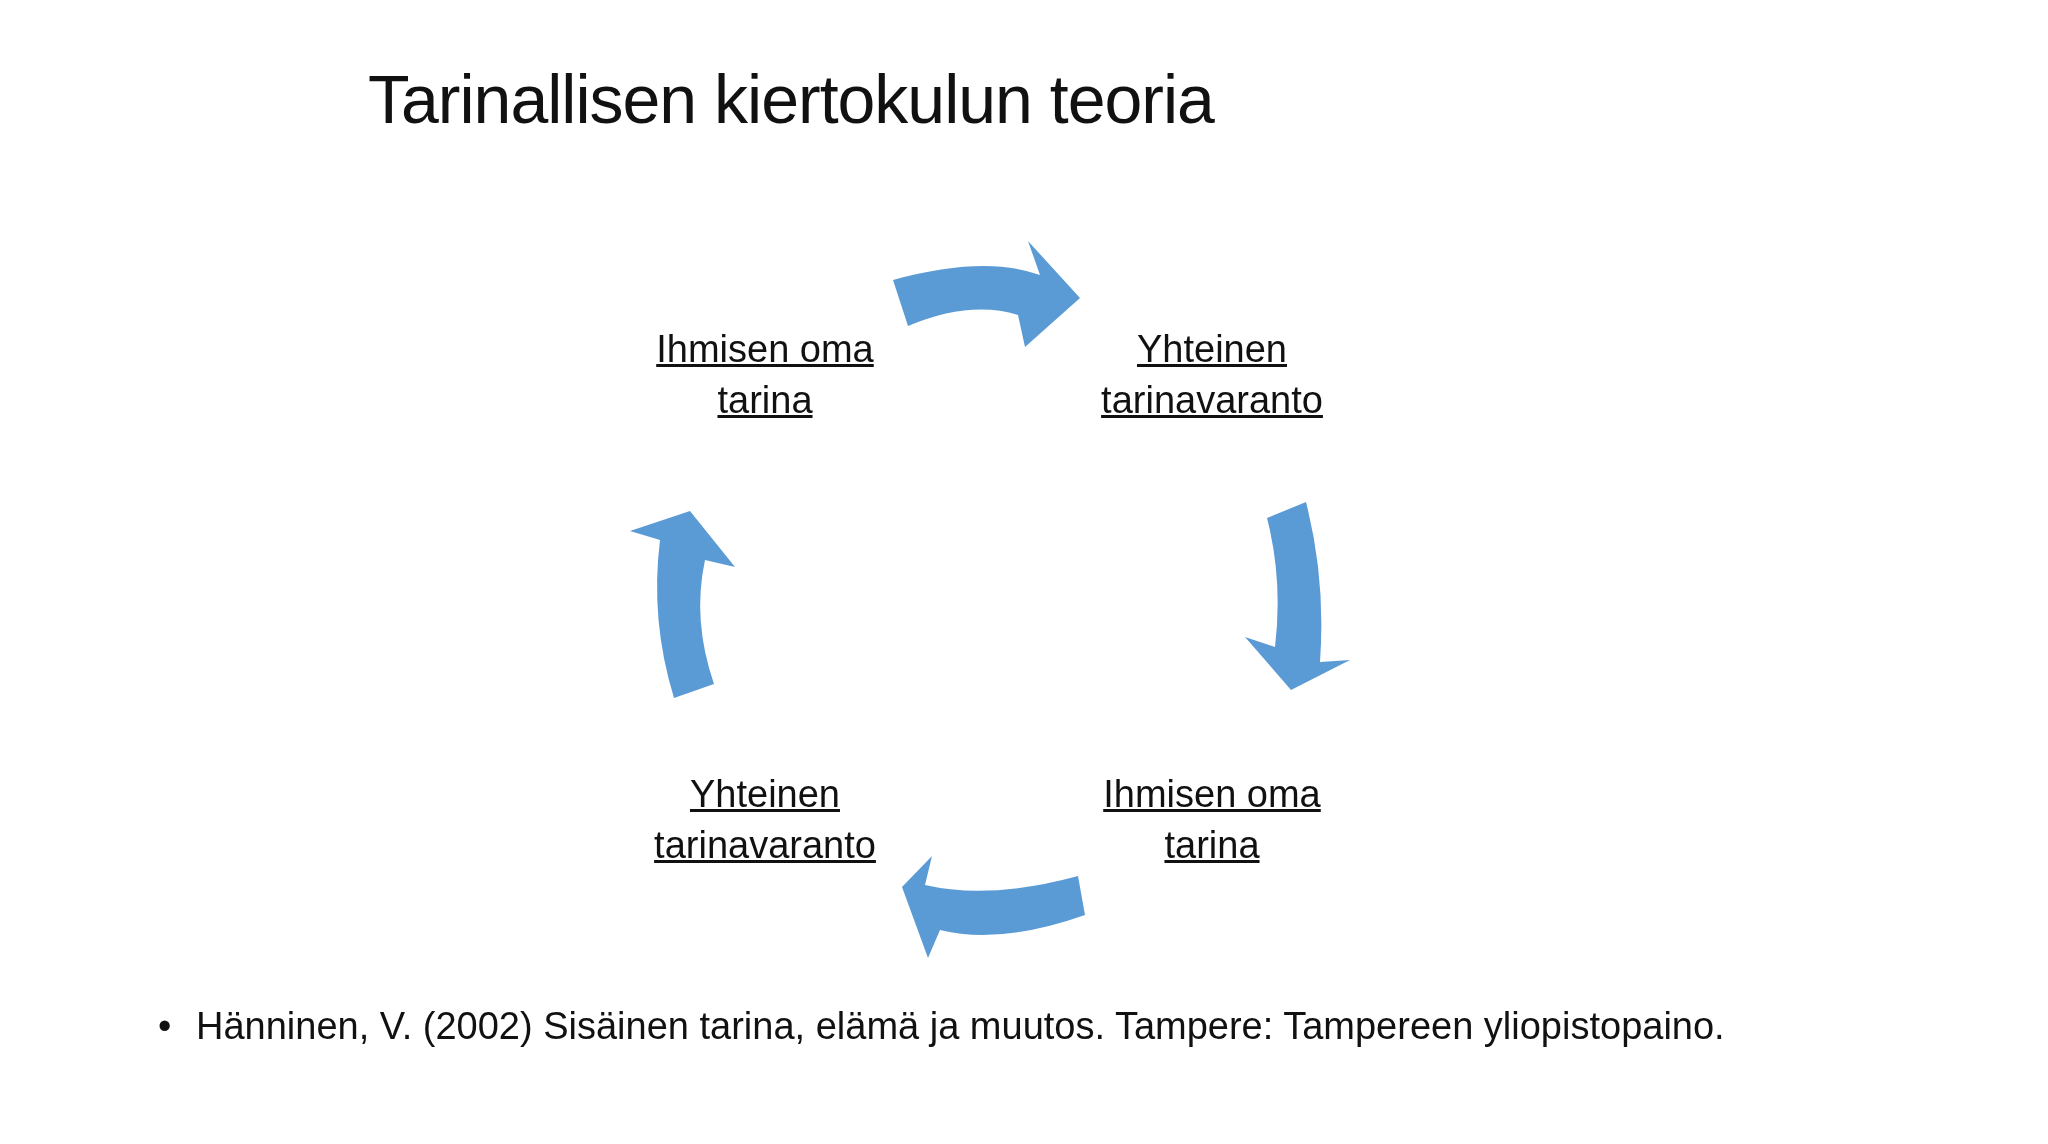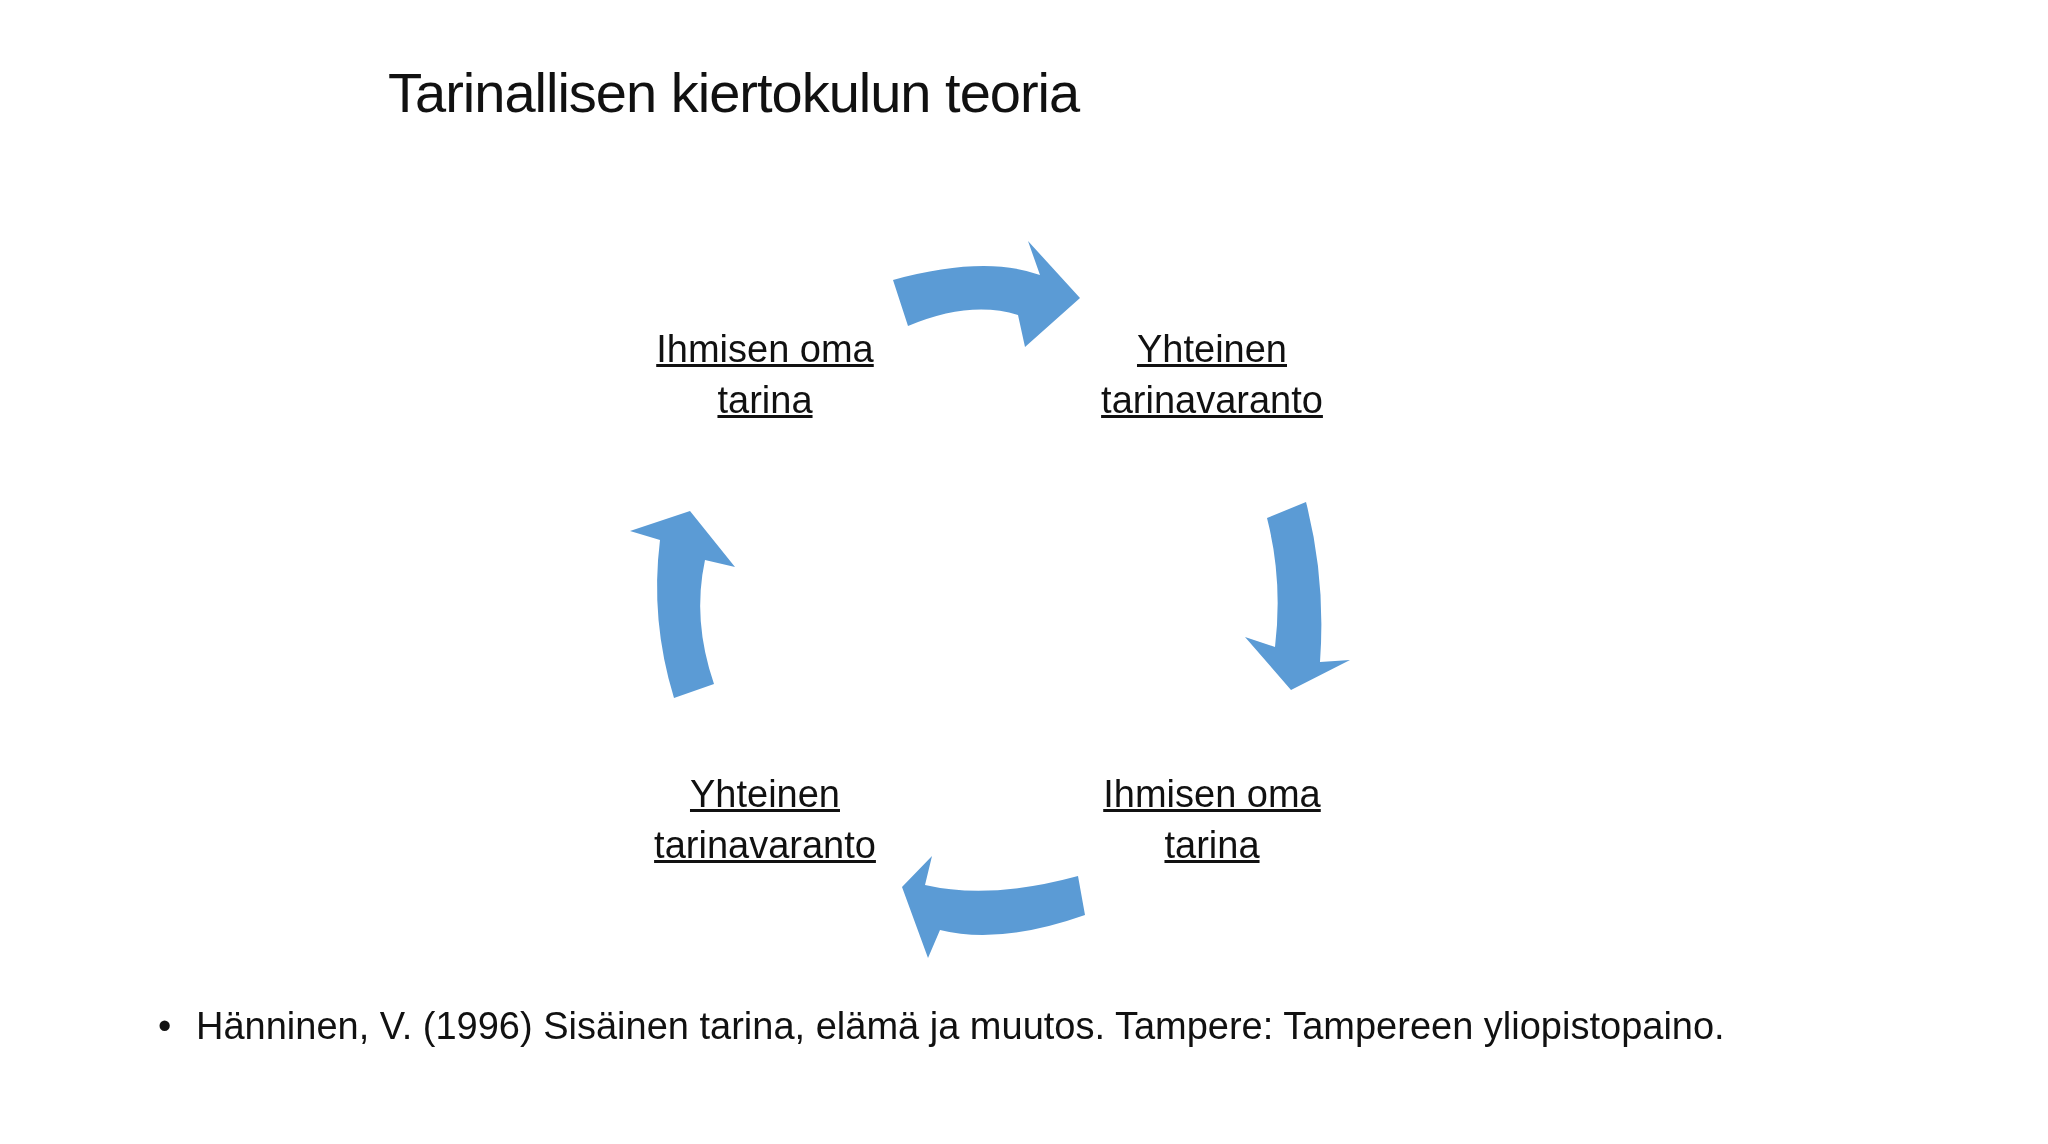--- a/index.html
+++ b/index.html
@@ -1,17 +1,17 @@
 <!DOCTYPE html>
 <html><head>
 <meta charset="utf-8">
 <style>
   html,body{margin:0;padding:0;background:#ffffff;}
   body{width:2048px;height:1144px;position:relative;overflow:hidden;font-family:"Liberation Sans","DejaVu Sans",sans-serif;color:#111;}
-  .title{position:absolute;left:388px;top:60px;font-size:56px;font-weight:400;letter-spacing:-1px;white-space:nowrap;color:#111;}
+  .title{position:absolute;left:368px;top:60px;font-size:68px;font-weight:400;letter-spacing:-1px;white-space:nowrap;color:#111;}
   .node{position:absolute;width:320px;text-align:center;font-size:38px;line-height:51px;color:#111;}
   .node span{display:block;text-decoration:underline;}
   .arrow{position:absolute;}
   .ref{position:absolute;left:150px;top:1005px;width:1600px;font-size:38px;line-height:42px;color:#111;}
   .ref .bullet{position:absolute;left:8px;top:0;}
   .ref .text{position:absolute;left:46px;top:0;width:1560px;}
 </style>
 </head>
 <body>
 
@@ -42,14 +42,14 @@
     <path d="M1267 518 L1306 502 Q1326 580 1320 662 L1350 660 L1291 690 L1245 637 L1275 647 Q1283 580 1267 518 Z"></path>
 
     <path d="M1085 915 Q1000 945 940 930 L928 958 L902 887 L932 856 L925 885 Q990 900 1078 876 Z"></path>
 
     <path d="M714 684 L674 698 Q650 620 660 540 L630 531 L690 511 L735 567 L705 560 Q692 620 714 684 Z"></path>
   </g>
 </svg>
 
 <div class="ref">
   <span class="bullet">•</span>
-  <span class="text">Hänninen, V. (1996) Sisäinen tarina, elämä ja muutos. Tampere: Tampereen yliopistopaino.</span>
+  <span class="text">Hänninen, V. (2002) Sisäinen tarina, elämä ja muutos. Tampere: Tampereen yliopistopaino.</span>
 </div>
 
 </body></html>

